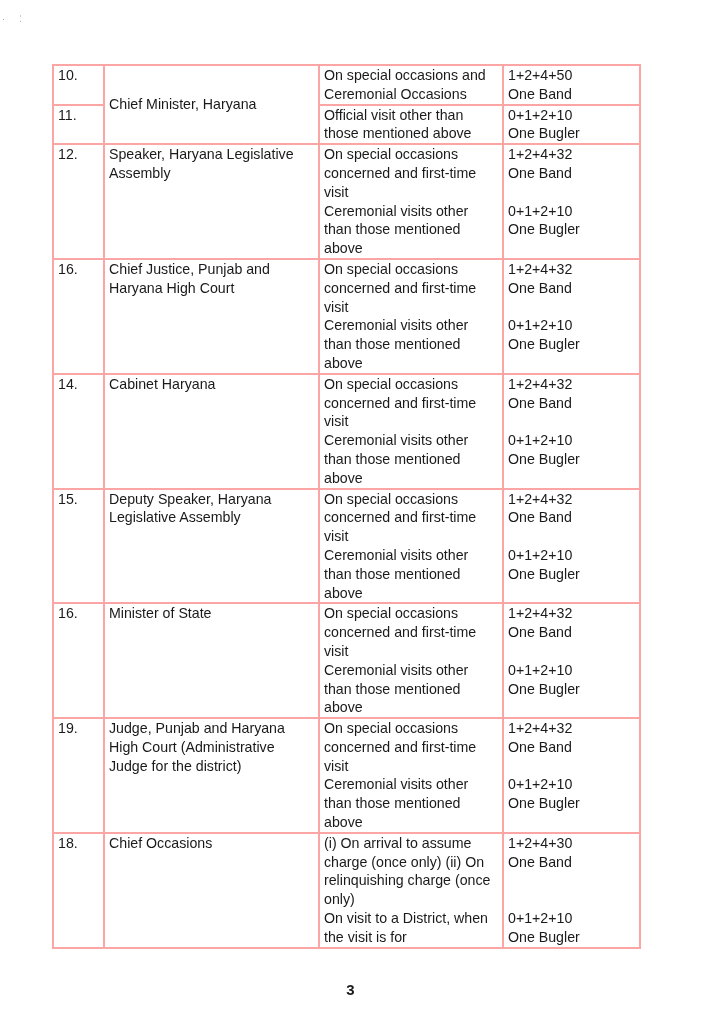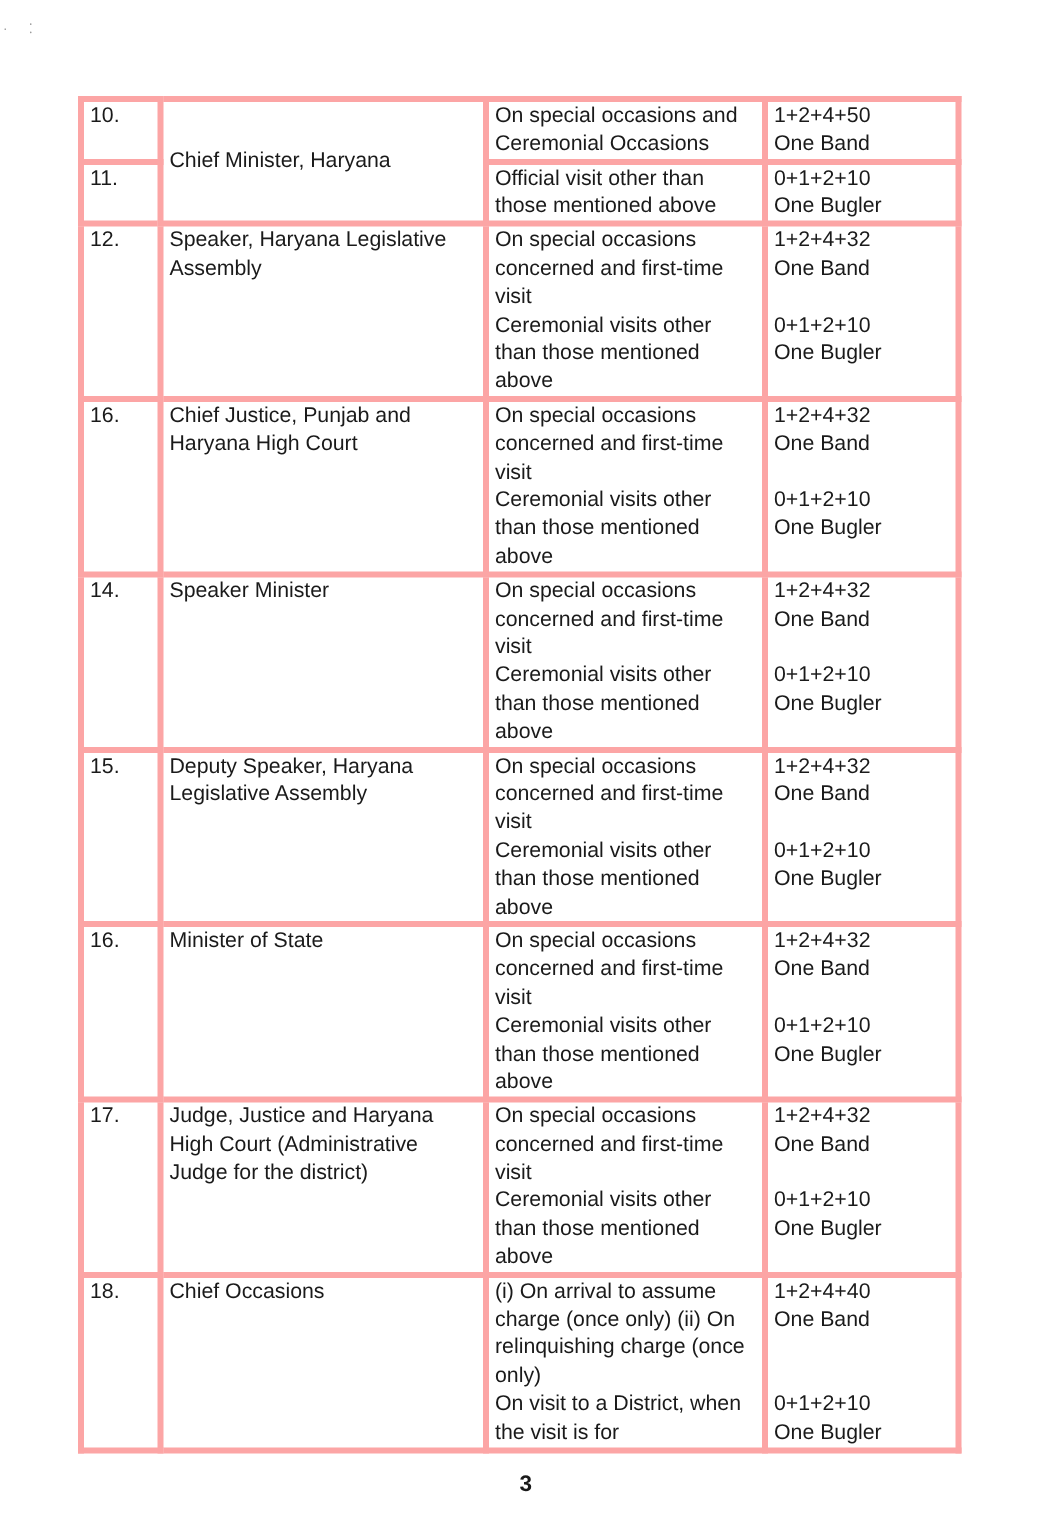--- a/index.html
+++ b/index.html
@@ -1,19 +1,19 @@
 <!DOCTYPE html>
 <html><head>
 <meta charset="utf-8">
 <style>
   html,body{margin:0;padding:0;background:#ffffff;}
   body{width:701px;height:1024px;position:relative;overflow:hidden;font-family:"Liberation Sans",sans-serif;color:#1a1a1a;}
   .specks{position:absolute;left:2px;top:12px;font-size:9px;color:#9a9a9a;letter-spacing:6px;}
   table.main{position:absolute;left:52px;top:64px;width:589px;border-collapse:collapse;font-size:14.2px;line-height:18.8px;}
-  table.main td{border:4px solid #fca5a5;vertical-align:top;padding:0 4px;}
+  table.main td{border:2px solid #fca5a5;vertical-align:top;padding:0 4px;}
   td.num{width:41px;padding-left:10px;}
   td.auth{width:205px;}
   td.occ{width:174px;}
   td.guard{padding-left:8px;}
   .gap{display:block;height:18.8px;}
   .page-num{position:absolute;left:0;width:701px;top:981px;text-align:center;font-weight:bold;font-size:15px;}
 </style>
 </head>
 <body>
 
@@ -65,21 +65,21 @@
       <td class="guard">
           <div>1+2+4+32</div>
           <div>One Band</div>
           <span class="gap"></span>
           <div>0+1+2+10</div>
           <div>One Bugler</div>
         </td>
     </tr>
     <tr>
       <td class="num">14.</td>
-      <td class="auth">Speaker Minister</td>
+      <td class="auth">Cabinet Haryana</td>
       <td class="occ">
           <div>On special occasions concerned and first-time visit</div>
           <div>Ceremonial visits other than those mentioned above</div>
         </td>
       <td class="guard">
           <div>1+2+4+32</div>
           <div>One Band</div>
           <span class="gap"></span>
           <div>0+1+2+10</div>
           <div>One Bugler</div>
@@ -109,22 +109,22 @@
         </td>
       <td class="guard">
           <div>1+2+4+32</div>
           <div>One Band</div>
           <span class="gap"></span>
           <div>0+1+2+10</div>
           <div>One Bugler</div>
         </td>
     </tr>
     <tr>
-      <td class="num">17.</td>
-      <td class="auth">Judge, Justice and Haryana High Court (Administrative Judge for the district)</td>
+      <td class="num">19.</td>
+      <td class="auth">Judge, Punjab and Haryana High Court (Administrative Judge for the district)</td>
       <td class="occ">
           <div>On special occasions concerned and first-time visit</div>
           <div>Ceremonial visits other than those mentioned above</div>
         </td>
       <td class="guard">
           <div>1+2+4+32</div>
           <div>One Band</div>
           <span class="gap"></span>
           <div>0+1+2+10</div>
           <div>One Bugler</div>
@@ -132,21 +132,21 @@
     </tr>
 
     <tr>
       <td class="num">18.</td>
       <td class="auth">Chief Occasions</td>
       <td class="occ">
           <div>(i) On arrival to assume charge (once only) (ii) On relinquishing charge (once only)</div>
           <div>On visit to a District, when the visit is for</div>
         </td>
       <td class="guard">
-          <div>1+2+4+40</div>
+          <div>1+2+4+30</div>
           <div>One Band</div>
           <span class="gap"></span>
           <span class="gap"></span>
           <div>0+1+2+10</div>
           <div>One Bugler</div>
         </td>
     </tr>
   </tbody>
 </table>
 

